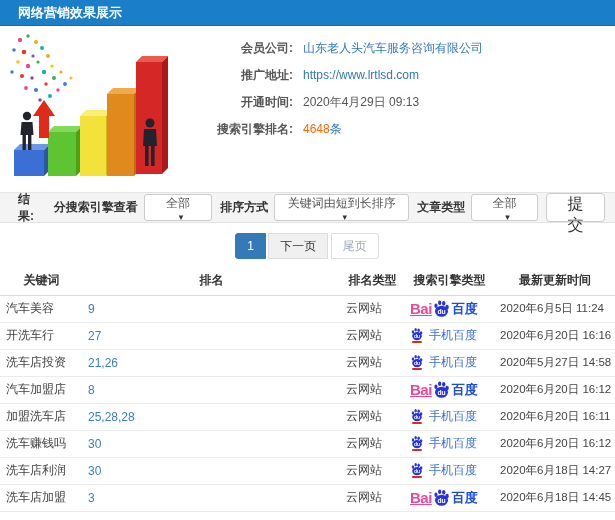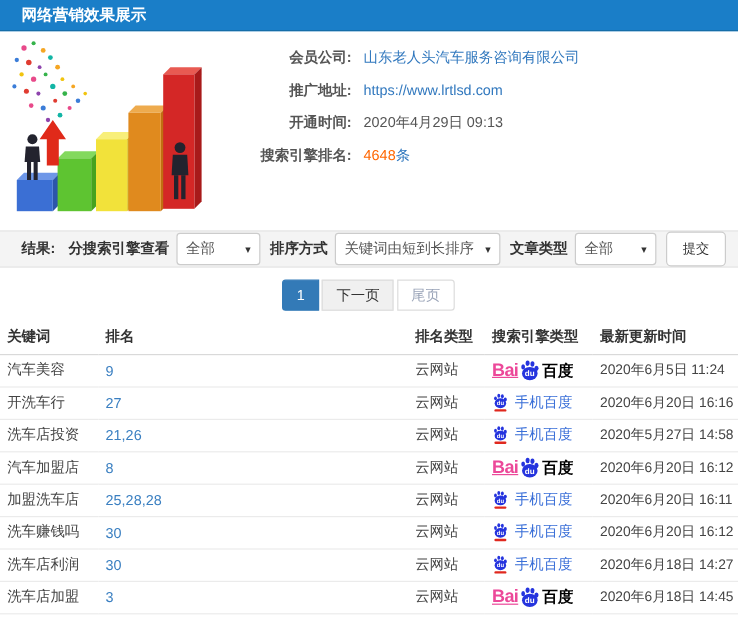--- a/index.html
+++ b/index.html
@@ -42,64 +42,64 @@
     display: flex;
     align-items: center;
     padding: 0 10px 0 18px;
   }
   .result-label { font-weight:bold; color:#333; }
   .filter-controls { margin-left:auto; display:flex; align-items:center;justify-content:flex-end; }
   .filter-controls label { font-weight:bold; color:#333; margin:0 6px 0 8px; white-space:nowrap; }
   .select {
     display:inline-flex; align-items:center; justify-content:space-between;
     background:#fff; border:1px solid #ccc; border-radius:3px;
-    height:27px; padding:0 7px; color:#555; cursor:pointer; white-space:nowrap;
+    height:27px; padding:0 7px; color:#555; cursor:pointer; white-space:nowrap;flex-direction:column;
   }
   .select .caret { font-size:9px; color:#333; margin-left:6px; }
   .sel-engine { width:70px; }
   .sel-sort   { width:138px; }
   .sel-type   { width:68px; }
   .submit {
     background:#fff; border:1px solid #ccc; border-radius:4px;
     height:29px; padding:0 13px; margin-left:8px;
-    font-size:11px; color:#333; cursor:pointer;
+    font-size:16px; color:#333; cursor:pointer;
     font-family:"Liberation Sans",sans-serif;
   }
 
   
   .pagination { text-align:center; padding:10px 0 8px 0; }
   .page {
     display:inline-block; height:26px; line-height:24px; padding:0 11px;
     border:1px solid #ddd; background:#fff; color:#337ab7;
     text-decoration:none; font-size:12px; vertical-align:middle; margin-left:-1px;
   }
   .page.current {
     background:#337ab7; border-color:#337ab7; color:#fff;
     border-radius:3px 0 0 3px; position:relative; z-index:1;
   }
   .page.next { background:#f0f0f0; color:#333; }
   .page.last { color:#9aa4b8; border-radius:0 3px 3px 0; }
 
   
   table { width:615px; border-collapse:collapse; table-layout:fixed; }
   thead th {
-    text-align:left; font-weight:bold; color:#333; font-size:12px;
+    text-align:center; font-weight:bold; color:#333; font-size:12px;
     height:28px; padding:0 5px 0 6px; border-bottom:1px solid #d9d9d9;
   }
   tbody td {
     height:27px; padding:0 5px 0 6px;
     border-bottom:1px solid #ebebeb; color:#444; font-size:12px;
     white-space:nowrap; overflow:hidden;margin-left:45px;
   }
   td.rank { color:#3a7fc1; }
   td.time { font-size:11.5px; }
 
   .baidu-logo { display:inline-flex; align-items:center; }
   .bai { color:#ec4899; font-weight:bold; font-size:15px; letter-spacing:-0.5px;text-decoration:underline; }
-  .cn  { color:#000000; font-weight:bold; font-size:13px; margin-left:1px; }
+  .cn  { color:#1d4ed8; font-weight:bold; font-size:13px; margin-left:1px; }
   .mobile-baidu { display:inline-flex; align-items:center; gap:5px; }
   .paw-wrap { display:inline-flex; flex-direction:column; align-items:center; }
   .paw-underline { width:10px; height:2px; background:#e0281e; border-radius:1px; margin-top:0px; }
   .mobile-text { color:#3a6fd8; }
 </style>
 </head>
 <body>
 
 <div class="app">
 

